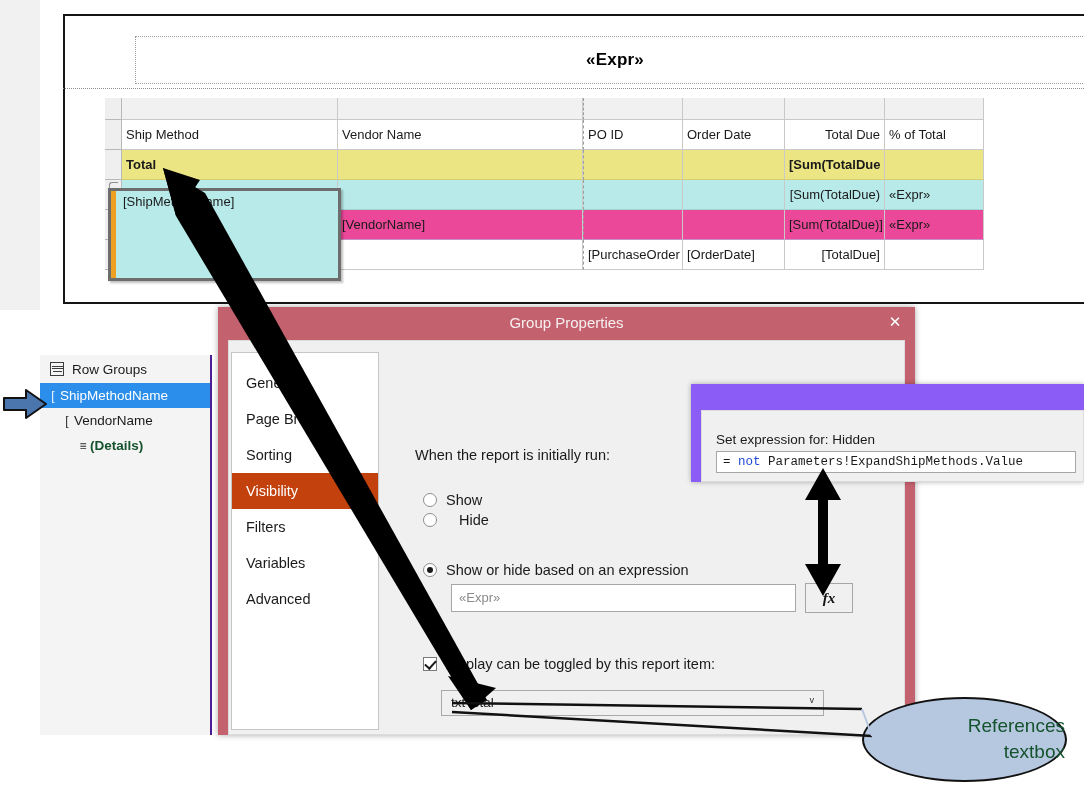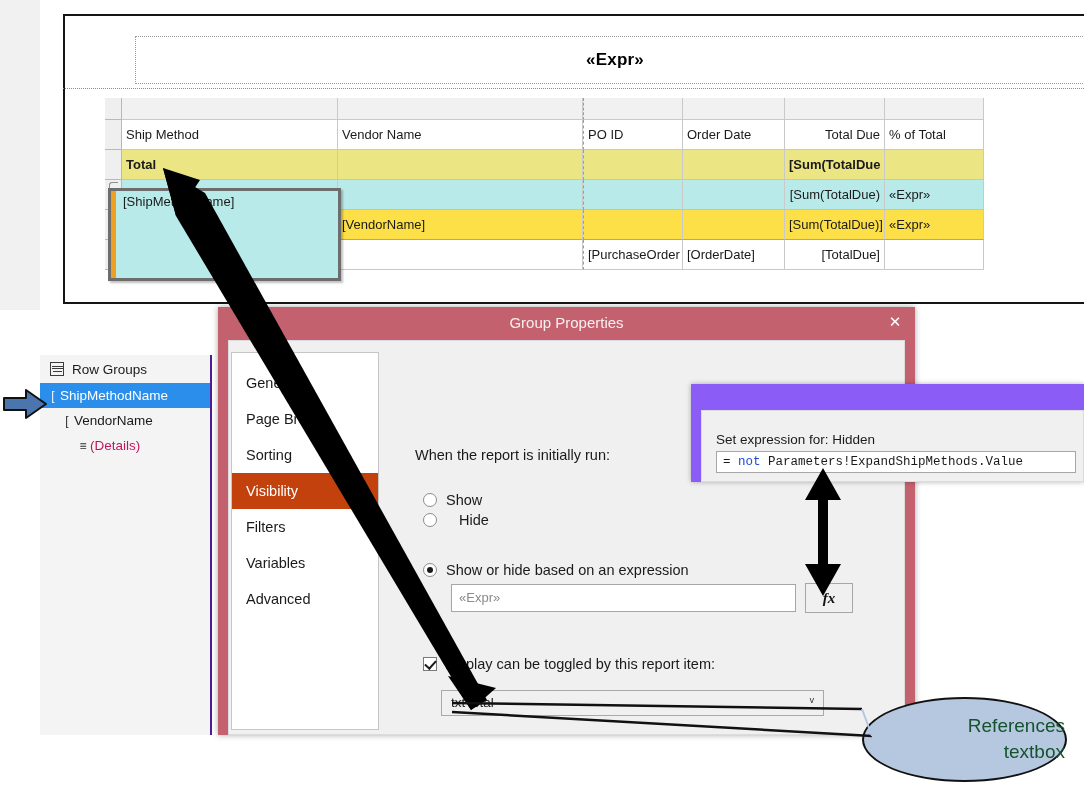--- a/index.html
+++ b/index.html
@@ -51,21 +51,21 @@
   .c-vend{flex:0 0 245px;}
   .c-poid{flex:0 0 100px;}
   .c-odate{flex:0 0 102px;}
   .c-tdue{flex:0 0 100px;text-align:right;}
   .c-pct{flex:0 0 99px;}
   .r-corner{height:22px;}
   .r-corner .tx-cell{background:#f1f1f1;}
   .r-corner .tx-handle{background:#efefef;}
   .row-total .tx-cell{background:#ece583;border-bottom-color:#d4cd72;}
   .row-ship  .tx-cell{background:#b8eae9;border-bottom-color:#9ed3d2;}
-  .row-vend  .tx-cell{background:#fde047;border-bottom-color:#c78fc7;}
+  .row-vend  .tx-cell{background:#ec4899;border-bottom-color:#c78fc7;}
   .row-det   .tx-cell{background:#ffffff;}
   .bold{font-weight:bold;}
   .dashcol{border-left:1px dashed #9d9d9d;}
   .grp-handle:before{
     content:"";position:absolute;left:4px;top:2px;bottom:2px;width:8px;
     border:1px solid #8e8e8e;border-right:none;border-radius:3px 0 0 3px;
   }
   .det-handle:before{
     content:"≡";position:absolute;left:3px;top:2px;font-size:12px;color:#555;
   }
@@ -90,21 +90,21 @@
   .grid-icon:before{content:"";position:absolute;inset:0;border:1.5px solid #3c3c3c;box-sizing:border-box;}
   .grid-icon:after{content:"";position:absolute;left:1.5px;right:1.5px;top:4px;height:1px;
     border-top:1px solid #3c3c3c;border-bottom:1px solid #3c3c3c;
     box-shadow:0 4px 0 -1px #3c3c3c;}
   .rg-item{display:flex;align-items:center;height:25px;font-size:13.5px;color:#1a1a1a;}
   .rg-item.selected{background:#2a8eea;color:#ffffff;}
   .rg-ico{width:14px;text-align:center;font-size:12px;opacity:.95;}
   #rg-ship{padding-left:6px;}
   #rg-vend{padding-left:20px;}
   #rg-det {padding-left:36px;}
-  #rg-det .rg-lbl{color:#be185d;}
+  #rg-det .rg-lbl{color:#14532d;font-weight:bold;}
 
   
   #blue-arrow{left:2px;top:388px;width:46px;height:32px;}
 
   
   #group-dialog{
     left:218px;top:307px;width:697px;height:428px;
     background:#c4616e;box-shadow:0 0 6px rgba(0,0,0,.35);
   }
   #gd-titlebar{left:0;top:0;width:697px;height:33px;}

